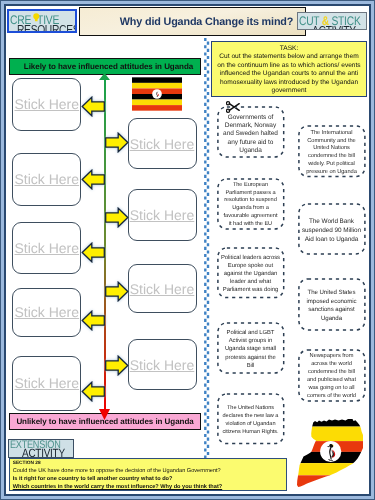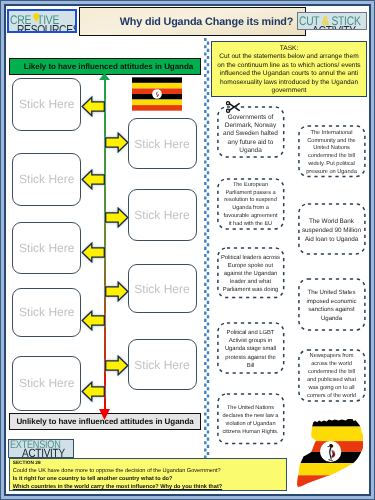--- a/index.html
+++ b/index.html
@@ -34,25 +34,25 @@
 
   
   .cont-box{position:absolute;left:8.5px;top:39.5px;width:193px;height:16px;box-sizing:border-box;
       border:1.5px solid #151515;background:#fff;display:flex;align-items:center;justify-content:center;}
   .cont-box span{font-size:9px;color:#111;}
 
   .band{position:absolute;left:9px;width:192px;box-sizing:border-box;border:1.5px solid #111;
       display:flex;align-items:center;justify-content:center;}
   .band span{font-size:8px;font-weight:bold;color:#111;white-space:nowrap;letter-spacing:-0.05px;}
   .band-green{top:57.5px;height:17px;background:#00b04f;padding-left:7px;}
-  .band-red{top:413px;height:17px;background:#e5e5e5;}
+  .band-red{top:413px;height:17px;background:#f9a8d4;}
 
   .stick{position:absolute;box-sizing:border-box;border:1.3px solid #3e4e5e;border-radius:9px;
       background:#fff;display:flex;align-items:center;justify-content:center;}
-  .stick span{font-size:12px;color:#c2c2c2;}
+  .stick span{font-size:14px;color:#c2c2c2;text-decoration:underline;}
 
   
   .vline{position:absolute;left:103.5px;width:2px;}
   .vl-g{top:77px;height:170px;background:linear-gradient(#18a34c,#6f8a2f);}
   .vl-r{top:247px;height:165px;background:linear-gradient(#6f8a2f,#f00000);}
   .vtop{position:absolute;left:99px;top:73px;width:11px;height:7px;}
   .vbot{position:absolute;left:99px;top:409px;width:11px;height:11px;}
 
   
   .yarrow{position:absolute;width:25px;height:21px;filter:drop-shadow(0 0 1.4px rgba(160,190,215,0.95));}

